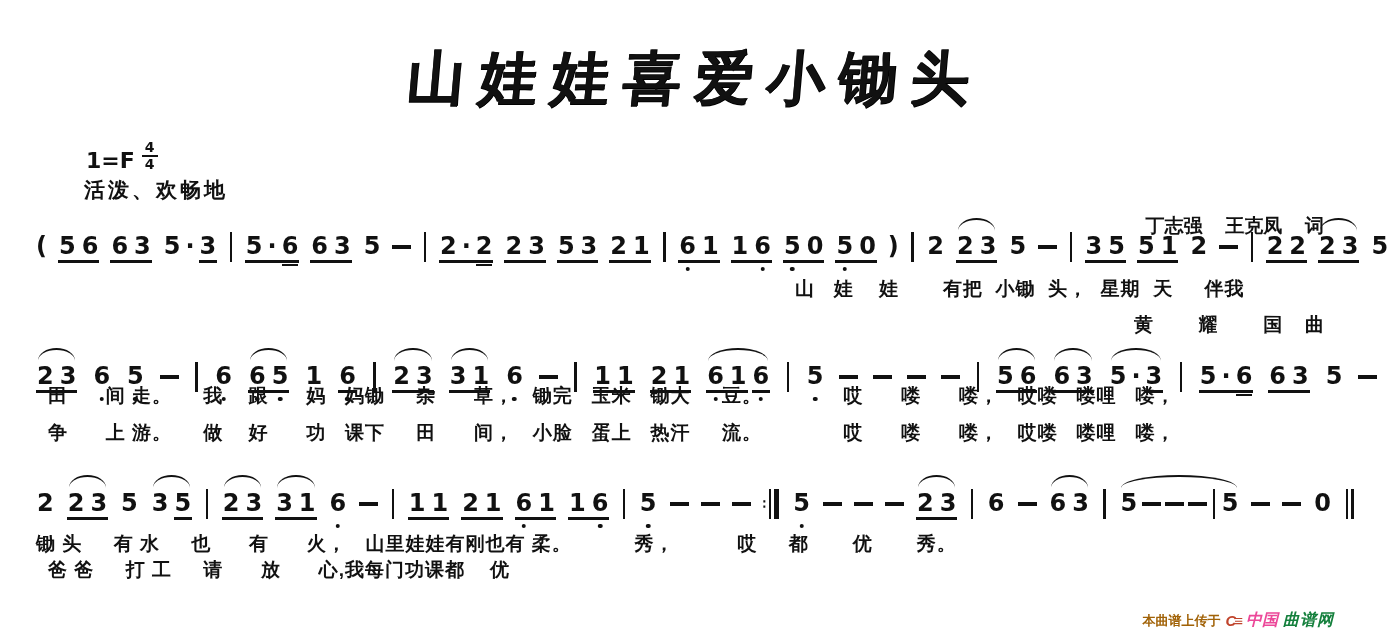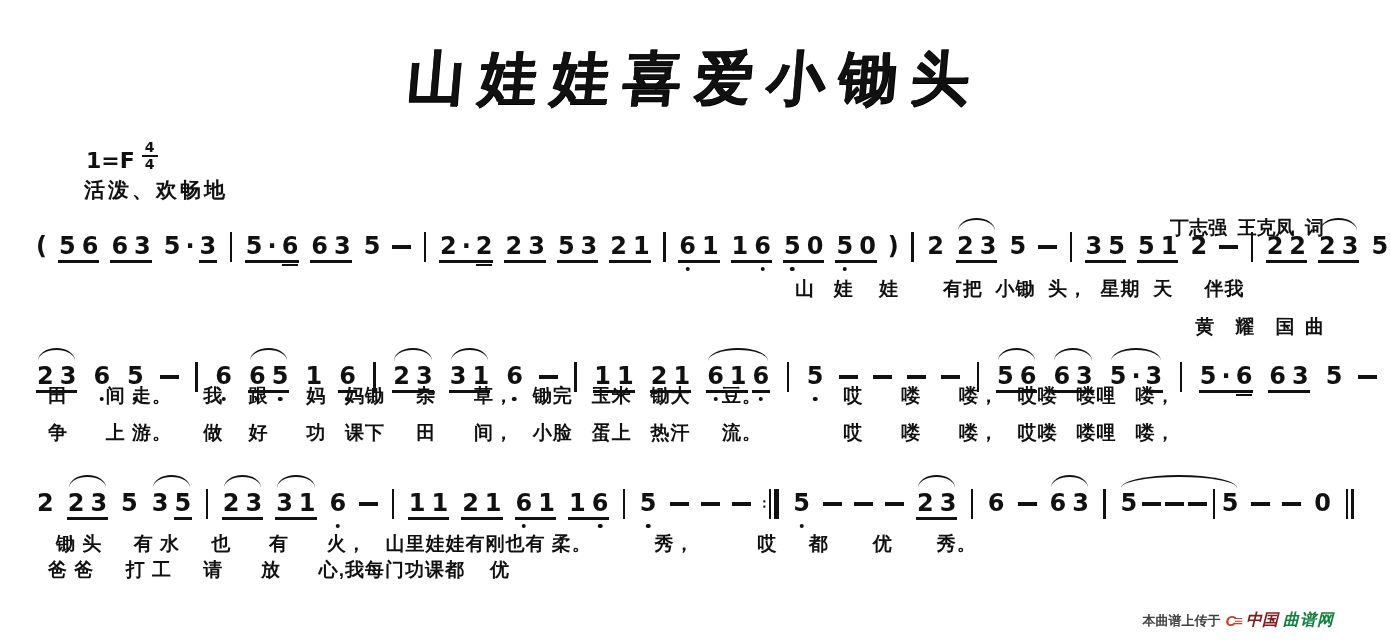--- a/index.html
+++ b/index.html
@@ -12,21 +12,21 @@
          text-shadow:1px 0 0 #000, 0 1px 0 #000;}
   
   .keysig{position:absolute;left:86px;top:140px;display:flex;align-items:flex-end;
           font-weight:700;font-size:22px;font-family:"DejaVu Sans",sans-serif;}
   .frac{display:inline-flex;flex-direction:column;align-items:center;font-size:14px;
         font-weight:700;line-height:1.1;margin-left:7px;}
   .frac .den{border-top:2px solid #111;padding:0 3px;}
   .tempo{position:absolute;left:84px;top:176px;font-size:21px;font-weight:700;letter-spacing:3px;}
   
   .credits{position:absolute;right:66px;top:144px;text-align:right;font-size:19px;
-           font-weight:700;line-height:1.75;white-space:pre;}
+           font-weight:700;line-height:1.75;white-space:pre;font-family:Liberation Mono, monospace;}
   
   .mrow{position:absolute;left:36px;display:flex;align-items:flex-start;white-space:nowrap;}
   #m1{top:232px;} #m2{top:362px;} #m3{top:489px;}
   #m1 > *{margin-right:11px;} #m2 > *{margin-right:15px;} #m3 > *{margin-right:12px;}
   .note{font-family:"DejaVu Sans",sans-serif;font-weight:900;font-size:24px;line-height:28px;
         position:relative;padding:0 1px;display:inline-block;}
   .plain{font-family:"DejaVu Sans",sans-serif;font-weight:900;font-size:24px;line-height:28px;display:inline-block;}
   .u1{border-bottom:3px solid #111;}
   .u2::after{content:"";position:absolute;left:1px;right:1px;bottom:-6px;height:2.5px;background:#111;}
   .ld::before{content:"";position:absolute;left:50%;transform:translateX(-50%);bottom:-11px;
@@ -38,24 +38,24 @@
                 border-top:2.5px solid #111;border-radius:50% 50% 0 0 / 100% 100% 0 0;}
   .dash{display:inline-block;width:19px;height:3.5px;background:#111;margin-top:13px;}
   .bwrap{display:inline-flex;align-items:flex-start;height:30px;}
   .bline{width:2.5px;height:30px;background:#111;margin:0 1.5px;display:inline-block;}
   .bline.thick{width:4.5px;}
   .rdots{font-size:14px;font-weight:900;line-height:30px;margin-right:1px;}
   
   .lyr{position:absolute;font-weight:700;font-size:19px;letter-spacing:1px;white-space:pre;}
   #ly1a{top:276px;left:795px;} #ly1b{top:311px;left:795px;}
   #ly2a{top:383px;left:48px;}  #ly2b{top:420px;left:48px;}
-  #ly3a{top:531px;left:56px;}  #ly3b{top:557px;left:48px;}
+  #ly3a{top:531px;left:36px;}  #ly3b{top:557px;left:48px;}
   
   .footer{position:absolute;right:56px;bottom:12px;display:flex;align-items:center;gap:5px;}
-  .f-prefix{font-size:13px;font-weight:700;color:#404040;}
+  .f-prefix{font-size:13px;font-weight:700;color:#a16207;}
   .logo-mark{font-weight:900;font-style:italic;font-size:15px;letter-spacing:-2px;}
   .site-cn{font-weight:900;font-style:italic;font-size:16px;}
   .site-rest{font-weight:900;font-style:italic;font-size:16px;letter-spacing:1px;}
 </style>
 </head>
 <body>
 
 <div class="sheet">
 
   <div class="title">山娃娃喜爱小锄头</div>
@@ -367,17 +367,17 @@
         <span class="bline"></span>
         <span class="bline"></span>
       </span>
     </div>
   <div class="lyr" id="ly3a">锄 头     有 水     也      有      火，   山里娃娃有刚也有 柔。          秀，          哎     都       优       秀。</div>
   <div class="lyr" id="ly3b">爸 爸     打 工     请      放      心,我每门功课都    优</div>
 
   <div class="footer">
     <span class="f-prefix">本曲谱上传于</span>
     <span class="logo-mark" style="color: rgb(192, 68, 44);">C≡</span>
-    <span class="site-cn" style="color: #7f1d1d;">中国</span>
+    <span class="site-cn" style="color: #ec4899;">中国</span>
     <span class="site-rest" style="color: #15803d;">曲谱网</span>
   </div>
 
 </div>
 
 </body></html>

